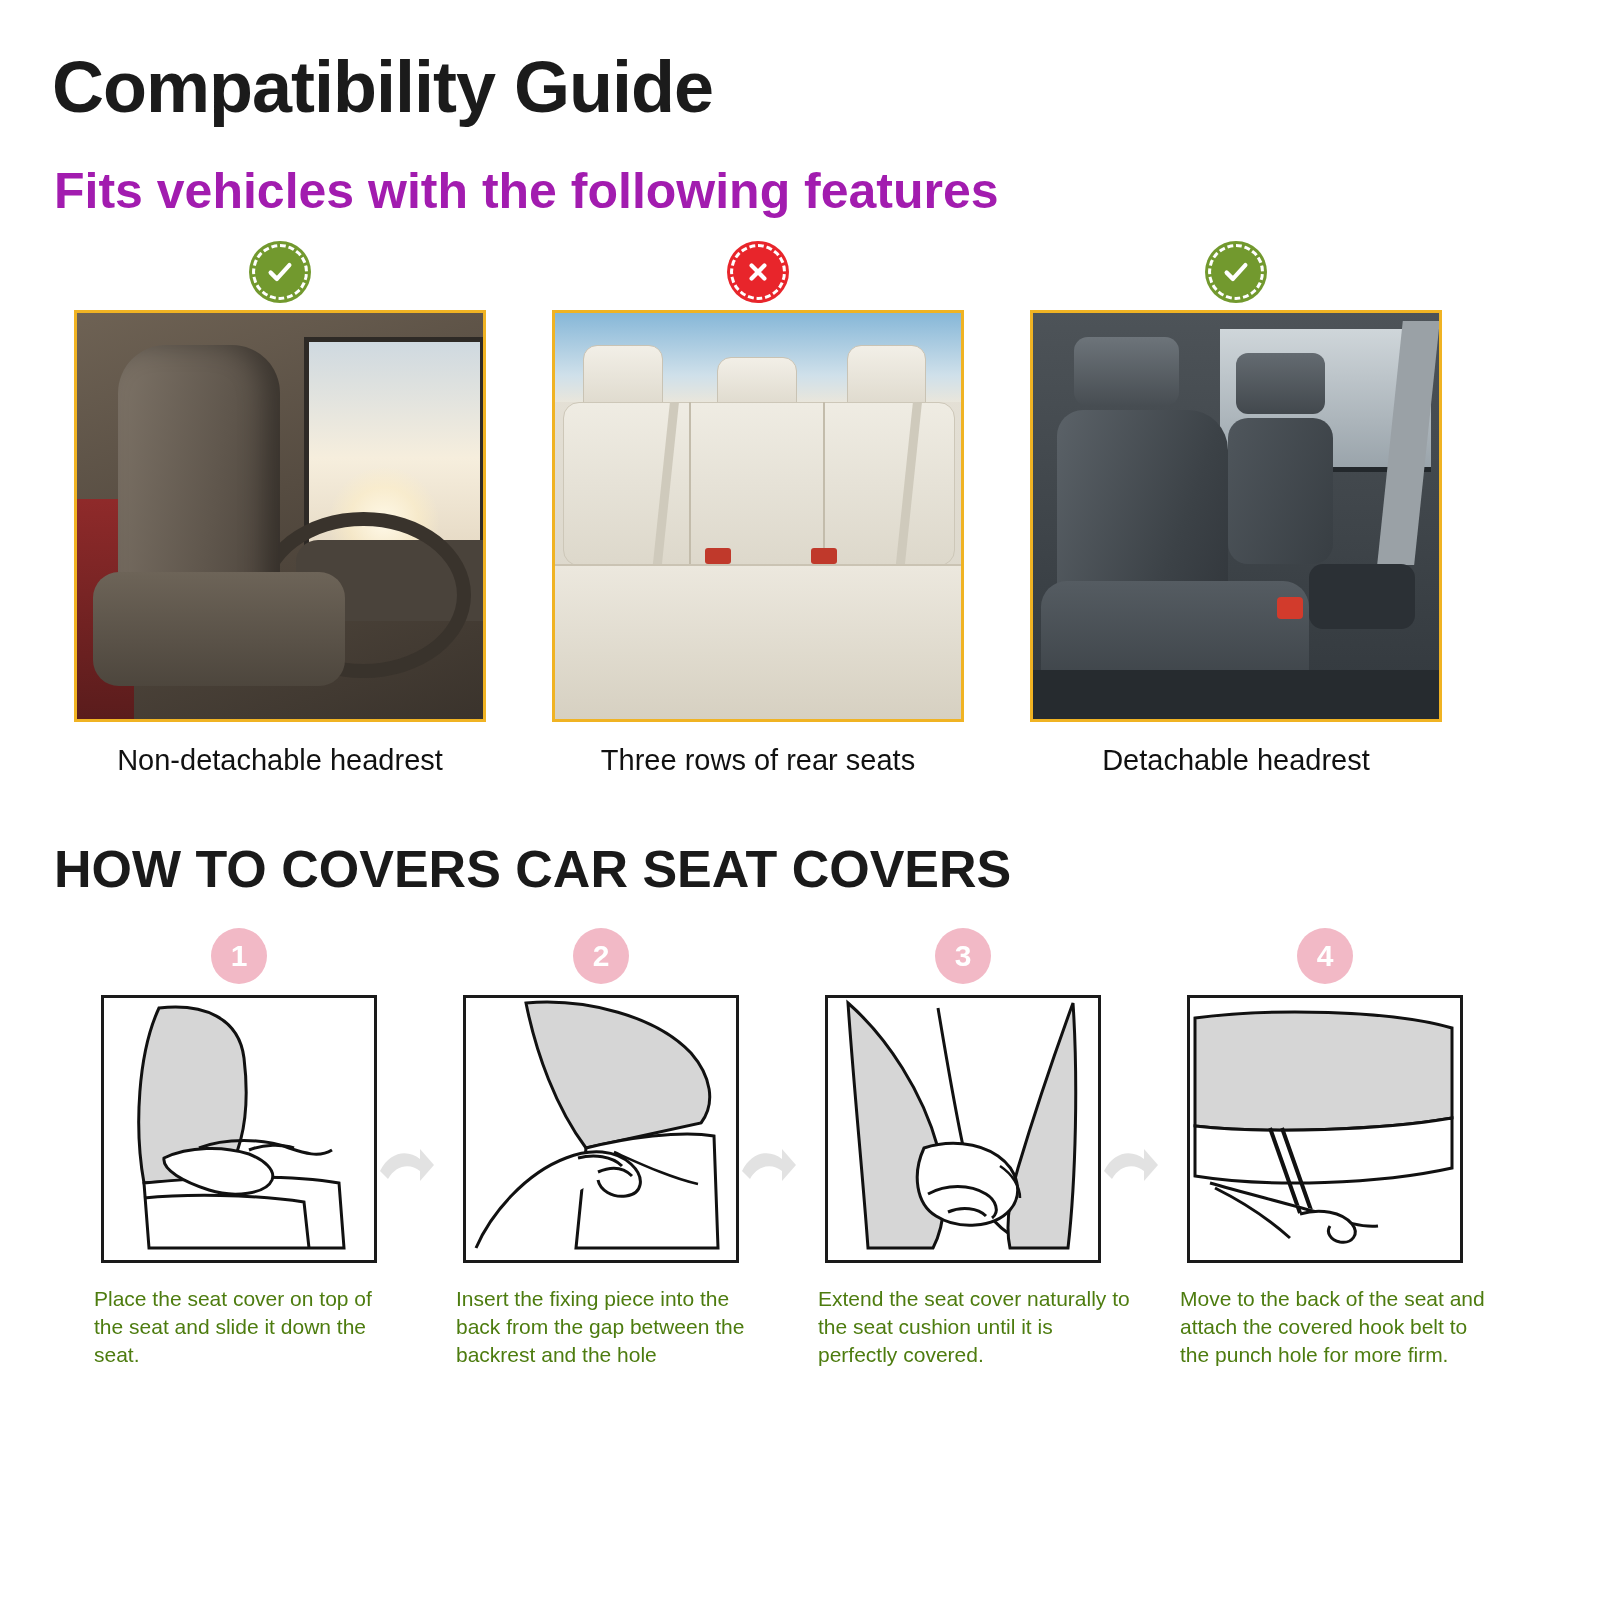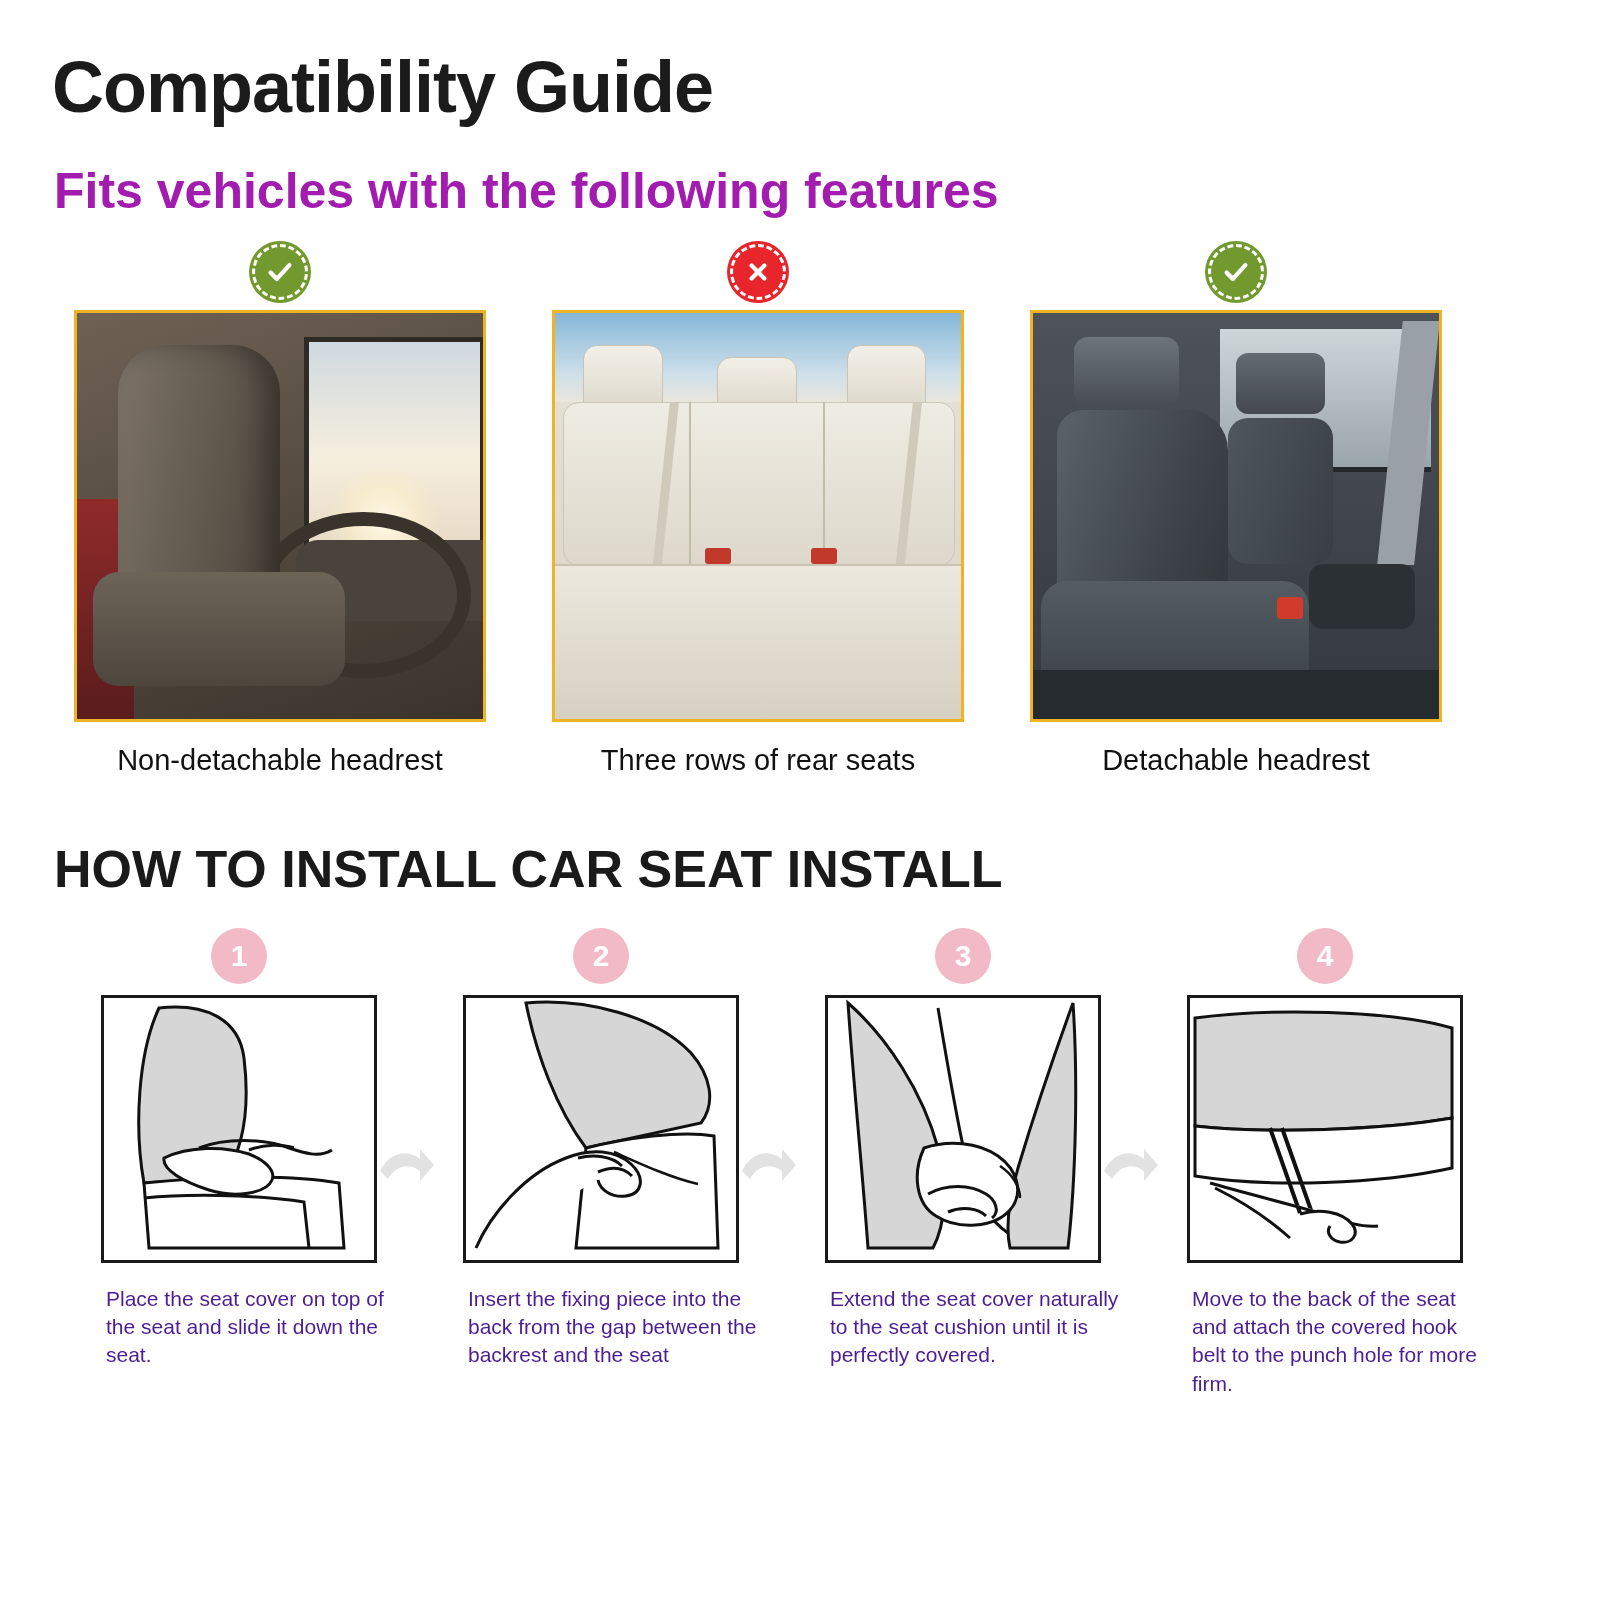--- a/index.html
+++ b/index.html
@@ -271,22 +271,22 @@
     box-sizing: border-box;
     margin: 6px auto 0 auto;
     position: relative;
     overflow: hidden;
     background: #ffffff;
   }
   .step-figure svg { display: block; width: 100%; height: 100%; }
   .step-text {
     font-size: 21px;
     line-height: 1.35;
-    margin: 22px 14px 0 48px;
-    color: #4c1d95;
+    margin: 22px 14px 0 36px;
+    color: #4d7c0f;
   }
   .arrow {
     position: absolute;
     right: -16px;
     top: 218px;
     width: 60px;
     height: 48px;
     color: #d9d9d9;
   }
   .arrow svg { width: 100%; height: 100%; display: block; }
@@ -370,21 +370,21 @@
           <div class="cushion"></div>
           <div class="buckle"></div>
           <div class="floor"></div>
         </div>
       </div>
       <div class="caption">Detachable headrest</div>
     </div>
 
   </div>
 
-  <h2 class="install-title">HOW TO INSTALL CAR SEAT INSTALL</h2>
+  <h2 class="install-title">HOW TO COVERS CAR SEAT COVERS</h2>
 
   <div class="steps">
 
     <div class="step">
       <div class="step-num-wrap">
         <div class="step-num">1</div>
       </div>
       <div class="step-figure">
         <svg viewBox="0 0 270 262" aria-hidden="true">
           <path d="M55 10 C100 5 135 20 140 60 C146 110 140 150 120 180 L40 185 C30 130 34 55 55 10 Z" fill="#d6d6d6" stroke="#111" stroke-width="3"></path>
@@ -411,21 +411,21 @@
       <div class="step-figure">
         <svg viewBox="0 0 270 262" aria-hidden="true">
           <path d="M60 5 C120 0 190 18 225 55 C245 78 250 105 235 125 L120 150 C90 110 70 55 60 5 Z" fill="#d6d6d6" stroke="#111" stroke-width="3"></path>
           <path d="M120 150 C160 140 215 132 248 138 L252 250 L110 250 Z" fill="#ffffff" stroke="#111" stroke-width="3"></path>
           <path d="M10 250 C25 215 60 175 100 160 C125 150 150 152 165 166 C180 180 176 196 160 198 C146 200 134 192 132 182" fill="#ffffff" stroke="#111" stroke-width="3"></path>
           <path d="M112 160 C128 156 146 158 156 168" fill="none" stroke="#111" stroke-width="3"></path>
           <path d="M132 174 C146 168 158 170 166 178" fill="none" stroke="#111" stroke-width="3"></path>
           <path d="M148 154 C175 166 205 180 232 186" fill="none" stroke="#111" stroke-width="2.5"></path>
         </svg>
       </div>
-      <div class="step-text">Insert the fixing piece into the back from the gap between the backrest and the seat</div>
+      <div class="step-text">Insert the fixing piece into the back from the gap between the backrest and the hole</div>
       <div class="arrow">
         <svg viewBox="0 0 60 48" aria-hidden="true">
           <path d="M4 30 C14 10 32 8 44 18 L44 8 L58 24 L44 40 L44 30 C34 22 20 24 12 38 Z" fill="#e2e2e2"></path>
         </svg>
       </div>
     </div>
 
     <div class="step">
       <div class="step-num-wrap">
         <div class="step-num">3</div>

